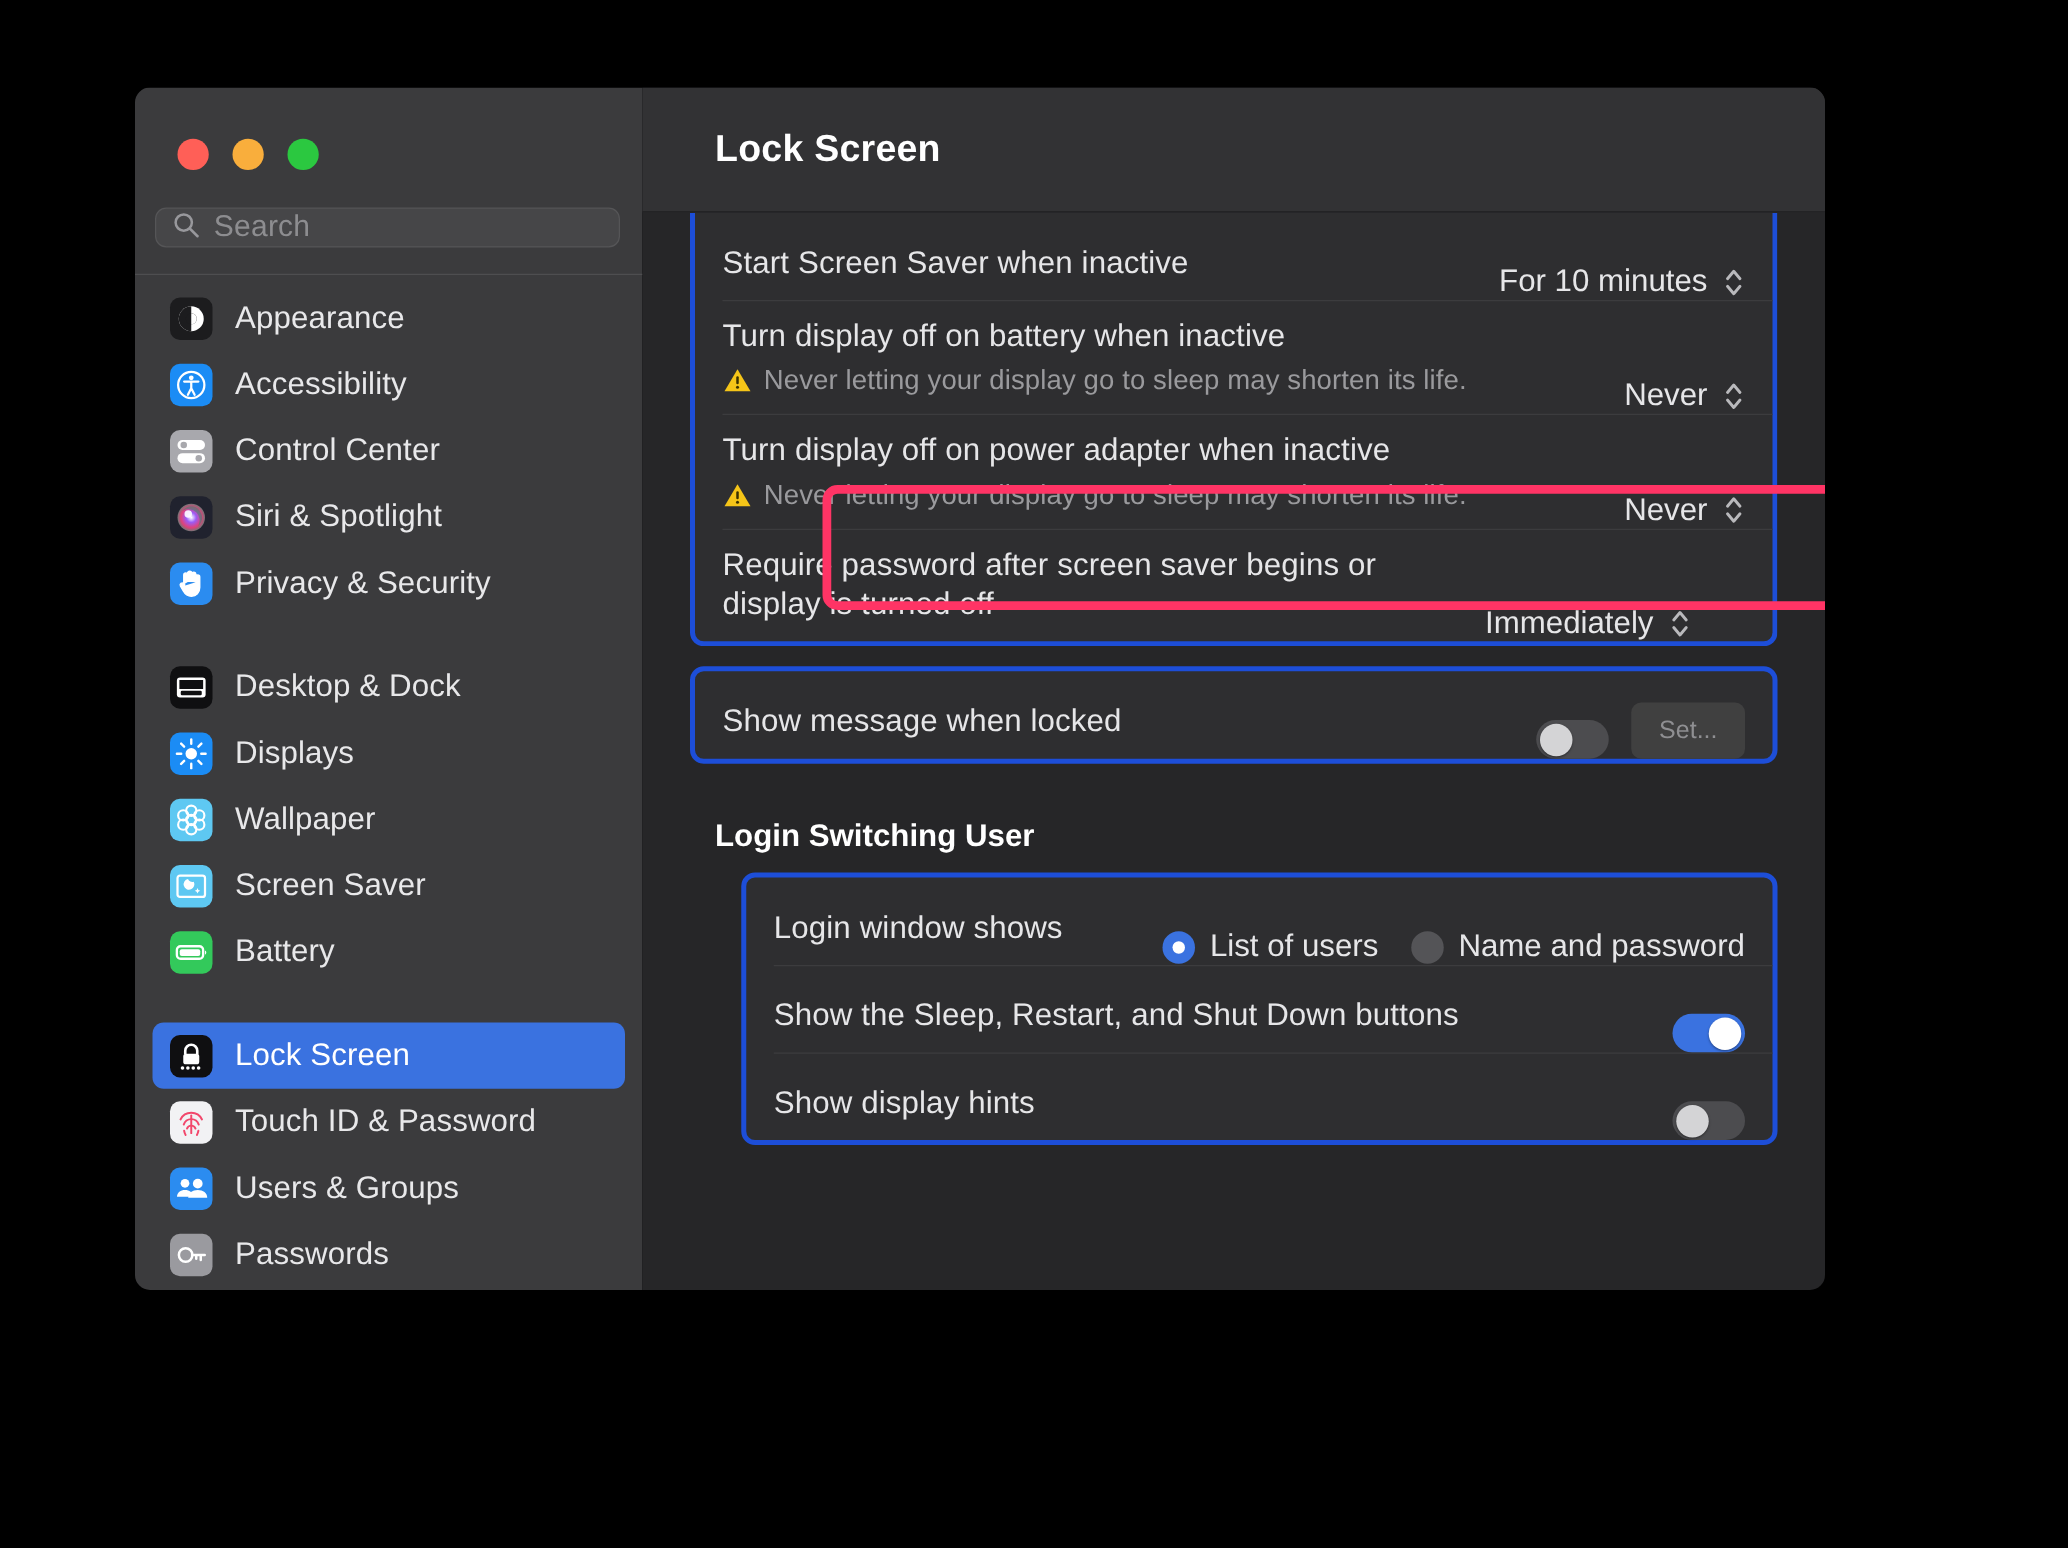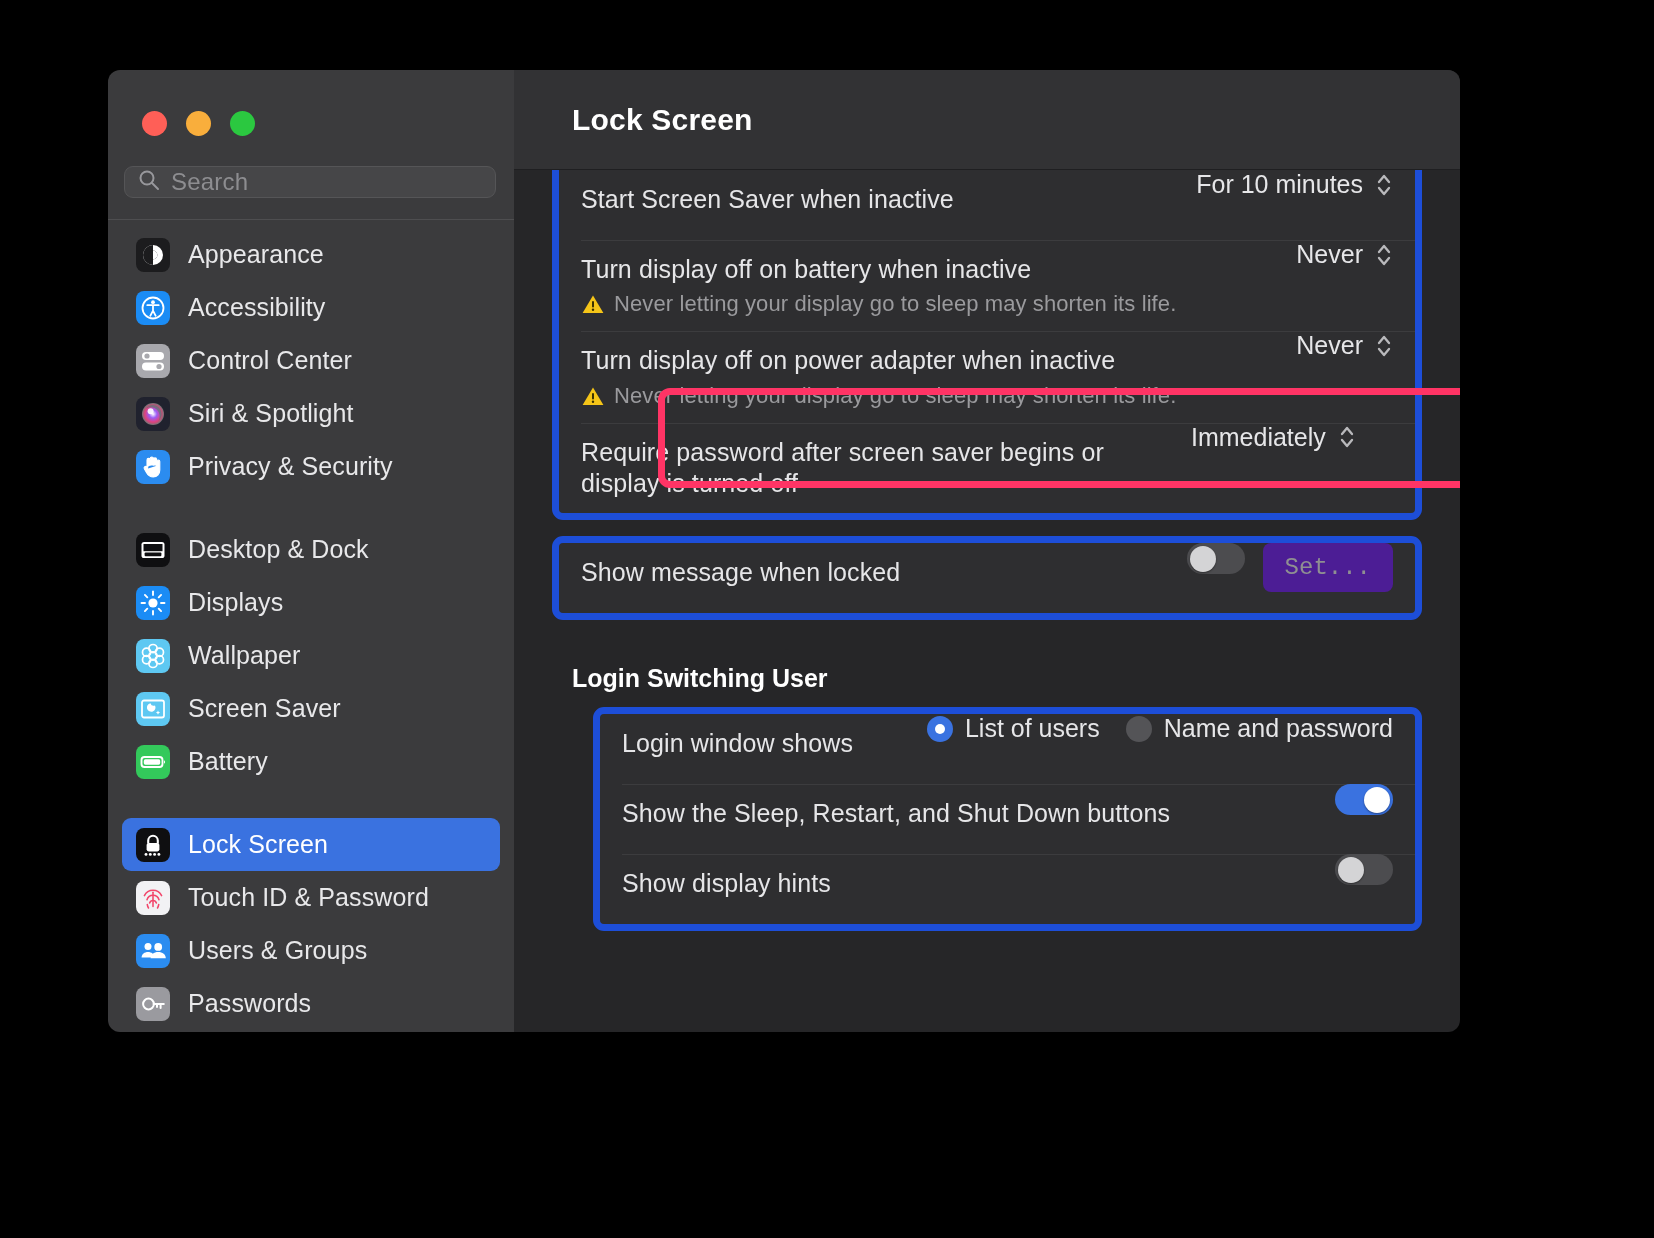--- a/index.html
+++ b/index.html
@@ -114,27 +114,27 @@
   .content {
     flex: 1;
     padding: 0 38px;
     position: relative;
     overflow: hidden;
   }
 
   .group {
     background: #2e2e30;
     border-radius: 11px;
-    border: 7px solid #1d4ed8;
+    border: 4px solid #1d4ed8;
     margin-top: 16px;
   }
   .group.first { margin-top: 0; border-top-left-radius: 0; border-top-right-radius: 0; border-top: none; }
 
   .row {
-    display: flex; align-items: flex-start;
+    display: flex; align-items: flex-end;
     padding: 0 22px;
     min-height: 70px;
     position: relative;
   }
   .row + .row::before {
     content: "";
     position: absolute;
     left: 22px; right: 0; top: 0;
     height: 1px; background: #3c3c3e;
   }
@@ -187,26 +187,26 @@
   .toggle .knob {
     position: absolute; top: 2.5px; left: 3px;
     width: 26px; height: 26px;
     border-radius: 50%;
     background: #d4d4d6;
     box-shadow: 0 1px 2px rgba(0,0,0,.4);
   }
   .toggle.on .knob { left: 29px; background: #fff; }
 
   .btn {
-    background: #4c1d95;
+    background: #404040;
     color: #8f8f92;
     border: none;
     border-radius: 8px;
-    font-size: 24px;
-    font-family: Liberation Mono, monospace;
+    font-size: 20px;
+    font-family: Liberation Sans, sans-serif;
     padding: 11px 22px;
     margin-left: 18px;
   }
 
   
   .radio-group { display: flex; align-items: center; gap: 26px; }
   .radio-opt { display: flex; align-items: center; gap: 12px; }
   .radio {
     width: 26px; height: 26px;
     border-radius: 50%;

